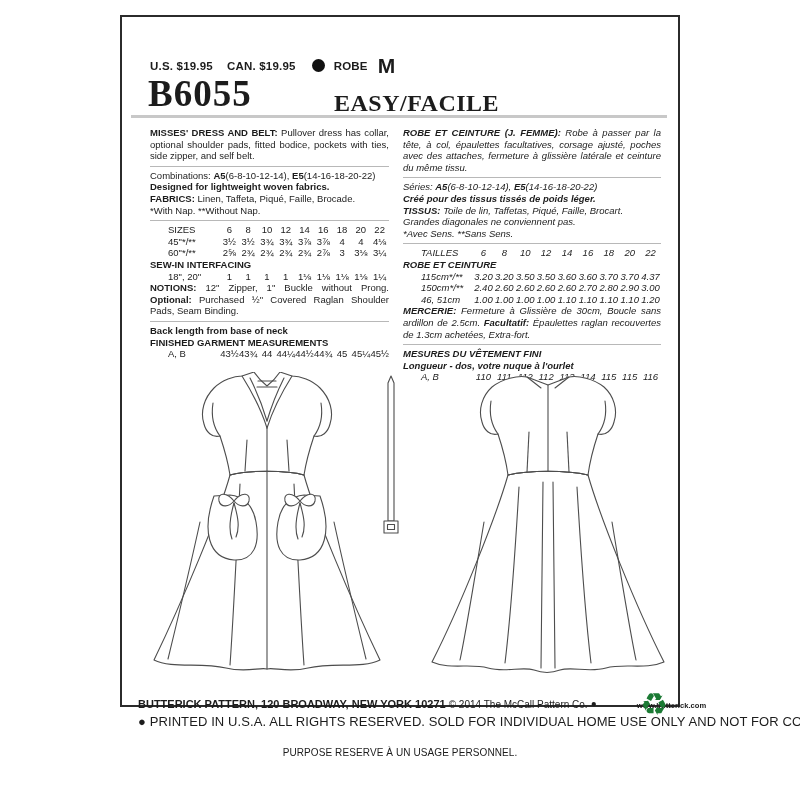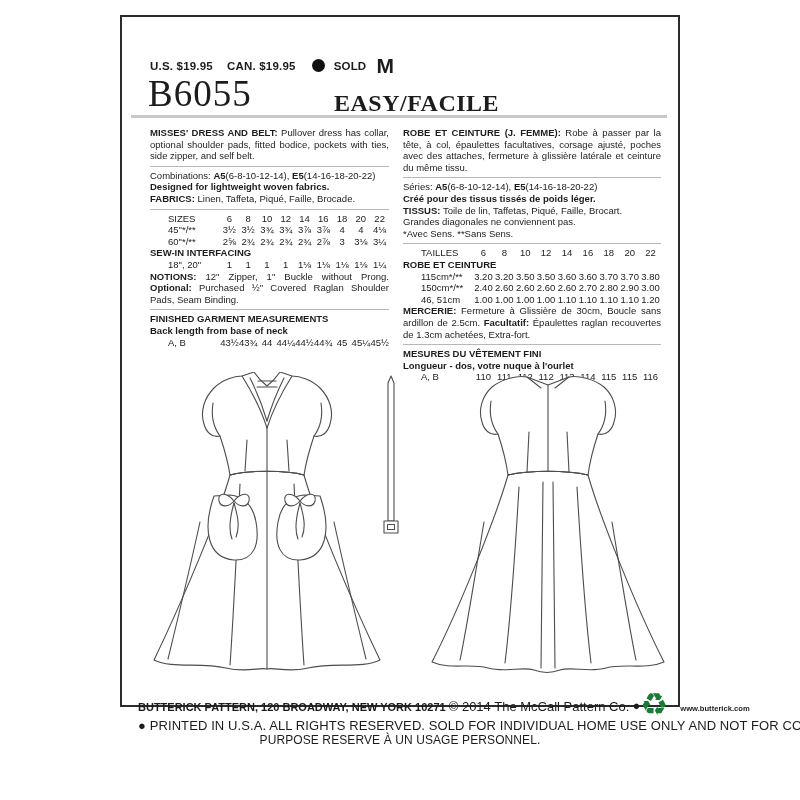--- a/index.html
+++ b/index.html
@@ -15,83 +15,84 @@
   
   .price-line{
     position:absolute;top:38px;left:28px;display:flex;align-items:center;
     font-weight:bold;font-size:11.5px;letter-spacing:.2px;white-space:nowrap;
   }
   .price-line .gap{display:inline-block;width:14px;}
   .color-dot{width:13px;height:13px;border-radius:50%;background:#111;margin:0 9px 0 16px;}
   .m-logo{font-size:21px;font-weight:bold;margin-left:10px;line-height:1;}
   .pattern-number{
     position:absolute;top:55px;left:26px;
-    font-family:"Liberation Serif", serif;font-weight:normal;font-size:37px;letter-spacing:1px;
+    font-family:"Liberation Serif", serif;font-weight:bold;font-size:37px;letter-spacing:1px;
   }
   .difficulty{
     position:absolute;top:73px;left:212px;
     font-family:"Liberation Serif", serif;font-weight:bold;font-size:24px;letter-spacing:.5px;
   }
   .header-rule{position:absolute;top:98px;left:9px;right:11px;height:3px;background:#c8c8c8;}
   
   .columns{position:absolute;top:106px;left:9px;right:11px;display:flex;align-items:flex-start;}
   .col-left{width:263px;box-sizing:border-box;padding:4px 5px 0 19px;}
   .col-divider{width:1px;background:#cccccc;}
-  .col-right{flex:1;box-sizing:border-box;padding:4px 6px 0 8px;}
+  .col-right{flex:1;box-sizing:border-box;padding:4px 6px 0 8px;font-style:italic;}
   .col-left,.col-right{font-size:9.5px;line-height:11.6px;}
   p{margin:0;}
   .para{text-align:justify;}
   .b{font-weight:bold;}
   hr.sep{border:0;border-top:1px solid #b8b8b8;margin:4px 0 3px 0;} .mt8{margin-top:8px;}
   
   .trow{display:flex;line-height:11.6px;margin-left:18px;}
   .tlabel{width:52px;flex:none;white-space:nowrap;}
   .tcells{flex:1;display:flex;}
   .tcell{flex:1;text-align:center;white-space:nowrap;}
   
   .drawings{position:absolute;left:0;top:352px;width:560px;height:315px;}
   .view-front{position:absolute;left:20px;top:3px;}
   .view-belt{position:absolute;left:256px;top:6px;}
   .view-back{position:absolute;left:300px;top:3px;}
   .drawings svg{display:block;}
   
   .footer{position:absolute;left:16px;right:16px;top:681px;text-align:center;}
   .footer-line1{font-size:11px;font-weight:bold;white-space:nowrap;}
-  .footer-line1 .small{font-size:13px;font-weight:normal;}
+  .footer-line1 .small{font-size:10px;font-weight:normal;}
   .footer-line1 .small-b{font-size:7.6px;font-weight:bold;padding-left:37px;}
   .footer-bullet{font-size:7px;vertical-align:1px;}
   .footer-line2{font-size:13px;margin-top:4px;letter-spacing:.1px;white-space:nowrap;}
-  .footer-line3{font-size:12px;margin-top:0;letter-spacing:.1px;}
+  .footer-line3{font-size:10px;margin-top:18px;letter-spacing:.1px;}
   .recycle{position:absolute;right:10px;top:672px;font-size:31px;line-height:1;}
 </style>
 </head>
 <body>
 
 <div class="envelope">
 
   <div class="price-line">
     <span>U.S. $19.95</span>
     <span class="gap"></span>
     <span>CAN. $19.95</span>
     <span class="color-dot"></span>
-    <span>SOLD</span>
+    <span>ROBE</span>
     <span class="m-logo">M</span>
   </div>
   <div class="pattern-number">B6055</div>
   <div class="difficulty">EASY/FACILE</div>
   <div class="header-rule"></div>
 
   <div class="columns">
 
     <div class="col-left">
       <p class="para"><b>MISSES' DRESS AND BELT:</b> <span>Pullover dress has collar, optional shoulder pads, fitted bodice, pockets with ties, side zipper, and self belt.</span></p>
       <hr class="sep">
       <p><span>Combinations:</span> <b>A5</b><span>(6-8-10-12-14),</span> <b>E5</b><span>(14-16-18-20-22)</span></p>
       <p class="b">Designed for lightweight woven fabrics.</p>
       <p><b>FABRICS:</b> <span>Linen, Taffeta, Piqué, Faille, Brocade.</span></p>
+      <p>*With Nap. **Without Nap.</p>
       <hr class="sep">
 
       <div class="trow">
         <span class="tlabel">SIZES</span>
         <span class="tcells">
             <span class="tcell">6</span>
             <span class="tcell">8</span>
             <span class="tcell">10</span>
             <span class="tcell">12</span>
             <span class="tcell">14</span>
@@ -140,22 +141,22 @@
             <span class="tcell">1⅛</span>
             <span class="tcell">1⅛</span>
             <span class="tcell">1⅛</span>
             <span class="tcell">1⅛</span>
             <span class="tcell">1¼</span>
           </span>
       </div>
       <p class="para"><b>NOTIONS:</b> <span>12" Zipper, 1" Buckle without Prong.</span> <b>Optional:</b> <span>Purchased ½" Covered Raglan Shoulder Pads, Seam Binding.</span></p>
 
       <hr class="sep mt8">
+      <p class="b">Back length from base of neck</p>
       <p class="b">FINISHED GARMENT MEASUREMENTS</p>
-      <p class="b">Back length from base of neck</p>
       <div class="trow">
         <span class="tlabel">A, B</span>
         <span class="tcells">
             <span class="tcell">43½</span>
             <span class="tcell">43¾</span>
             <span class="tcell">44</span>
             <span class="tcell">44¼</span>
             <span class="tcell">44½</span>
             <span class="tcell">44¾</span>
             <span class="tcell">45</span>
@@ -196,21 +197,21 @@
         <span class="tlabel">115cm*/**</span>
         <span class="tcells">
             <span class="tcell">3.20</span>
             <span class="tcell">3.20</span>
             <span class="tcell">3.50</span>
             <span class="tcell">3.50</span>
             <span class="tcell">3.60</span>
             <span class="tcell">3.60</span>
             <span class="tcell">3.70</span>
             <span class="tcell">3.70</span>
-            <span class="tcell">3.80</span>
+            <span class="tcell">4.37</span>
           </span>
       </div>
       <div class="trow">
         <span class="tlabel">150cm*/**</span>
         <span class="tcells">
             <span class="tcell">2.40</span>
             <span class="tcell">2.60</span>
             <span class="tcell">2.60</span>
             <span class="tcell">2.60</span>
             <span class="tcell">2.60</span>

